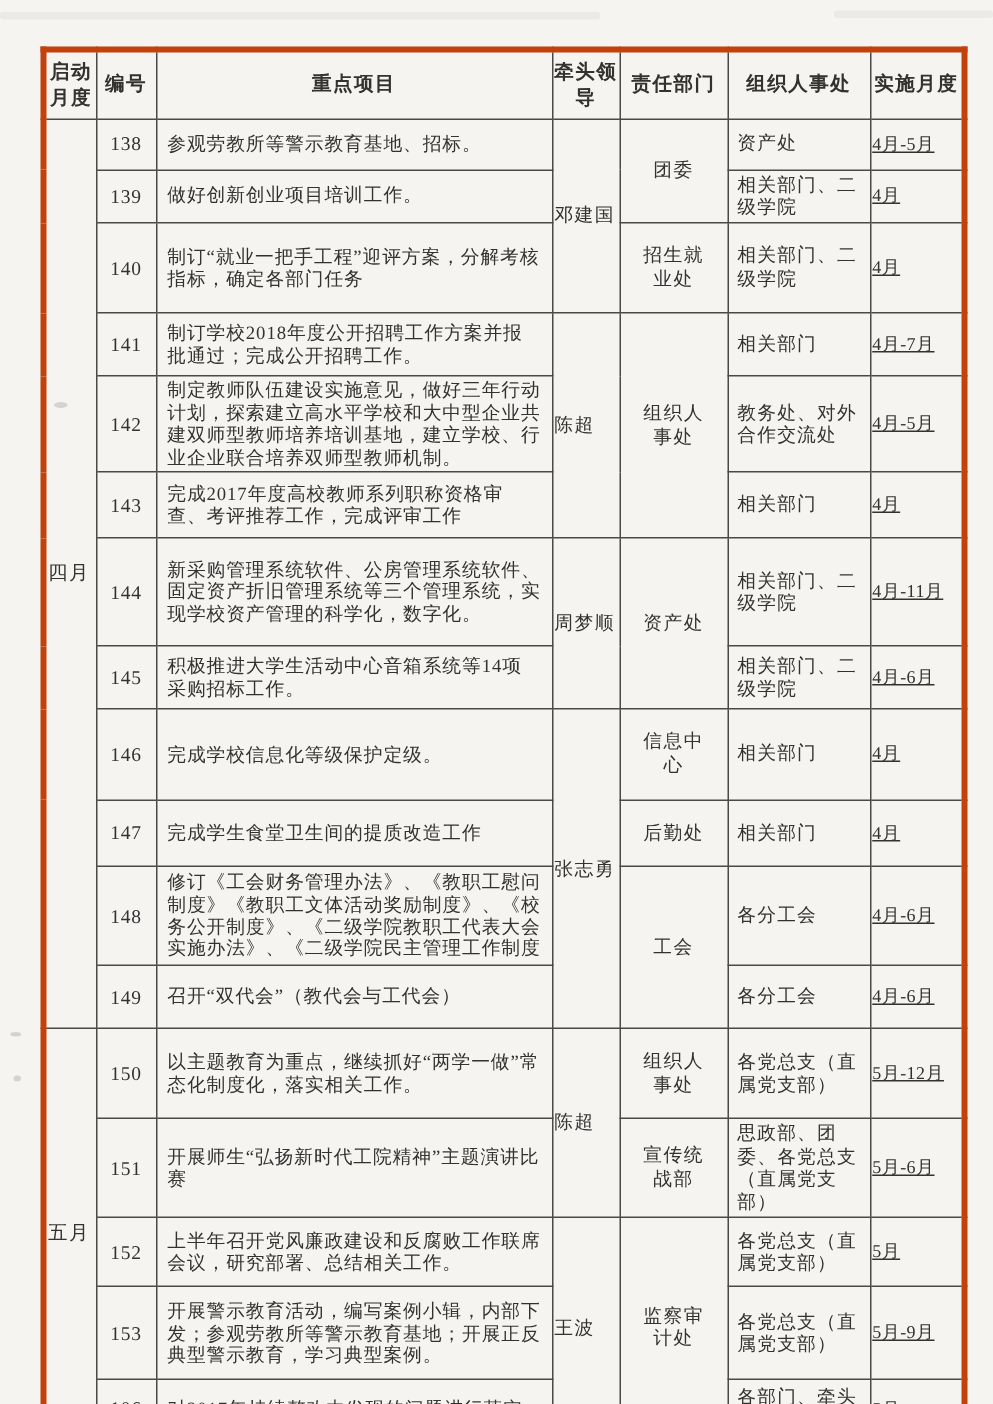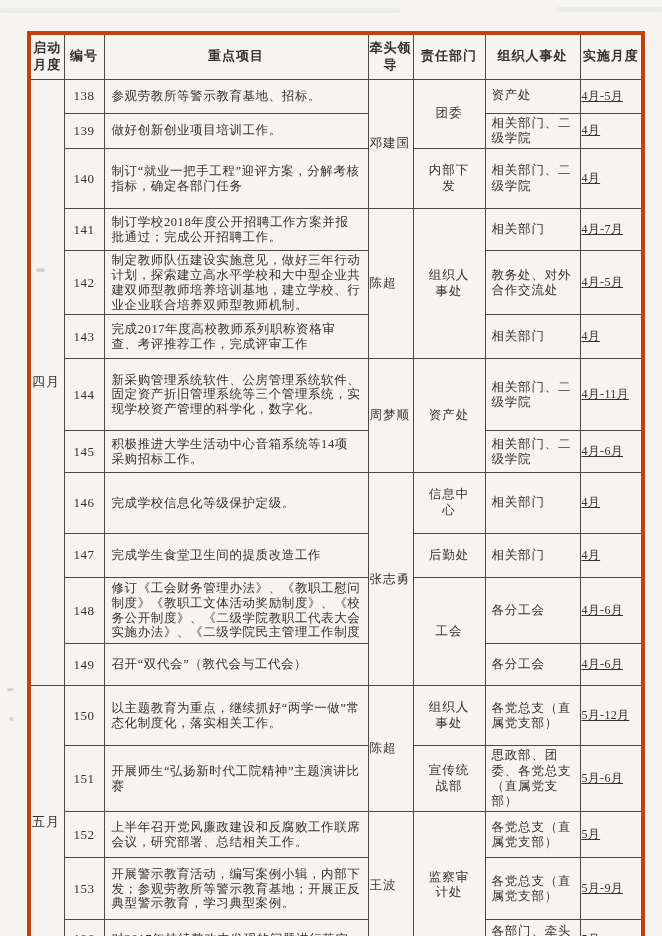--- a/index.html
+++ b/index.html
@@ -106,21 +106,21 @@
     </tr>
     <tr style="height:32px">
       <td class="c-num">139</td>
       <td class="c-proj">做好创新创业项目培训工作。</td>
       <td class="c-coop">相关部门、二级学院</td>
       <td class="c-month">4月</td>
     </tr>
     <tr style="height:38px">
       <td class="c-num">140</td>
       <td class="c-proj">制订“就业一把手工程”迎评方案，分解考核指标，确定各部门任务</td>
-      <td class="c-resp">内部下发</td>
+      <td class="c-resp">招生就业处</td>
       <td class="c-coop">相关部门、二级学院</td>
       <td class="c-month">4月</td>
     </tr>
     <tr style="height:42px">
       <td class="c-num">141</td>
       <td class="c-proj">制订学校2018年度公开招聘工作方案并报批通过；完成公开招聘工作。</td>
       <td class="c-leader" rowspan="3">陈超</td>
       <td class="c-resp" rowspan="3">组织人事处</td>
       <td class="c-coop">相关部门</td>
       <td class="c-month">4月-7月</td>

